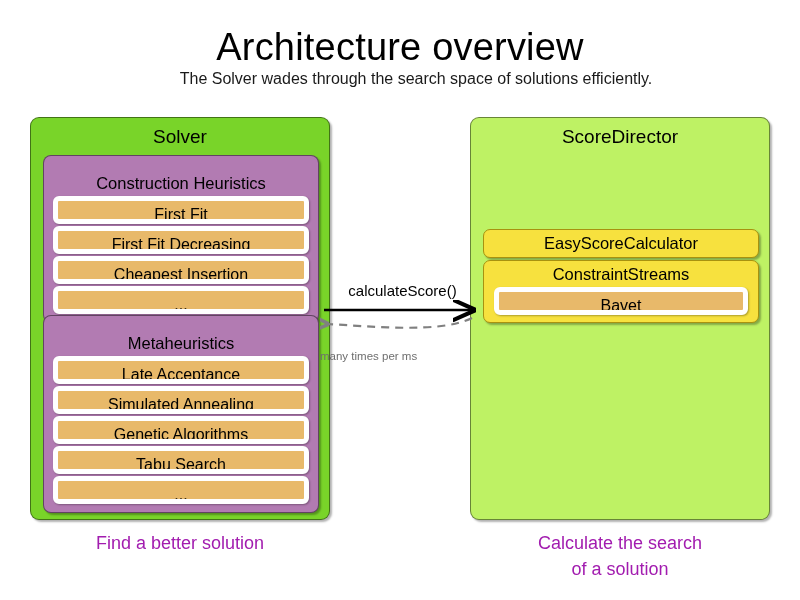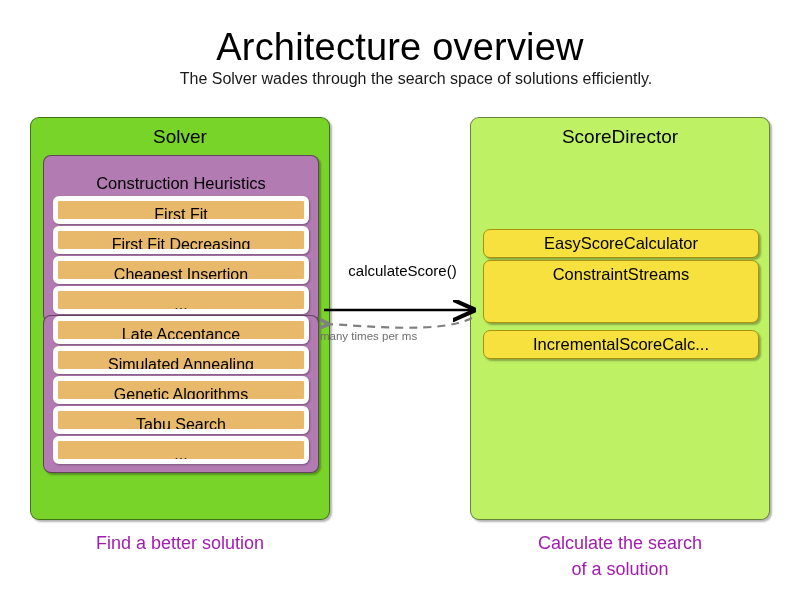--- a/index.html
+++ b/index.html
@@ -89,21 +89,21 @@
   }
   .calc-label { padding-top: 4px; padding-bottom: 3px; }
   .nested-wrap { padding: 0 10px 7px 10px; }
 
   
   #arrow-layer {
     position: absolute; left: 320px; top: 262px;
     width: 165px; height: 95px;
   }
   .arrow-caption {
-    position: absolute; white-space: nowrap;
+    position: absolute; white-space: nowrap; margin-top: 20px;
   }
   #calculate-score-label {
     left: 0; top: 0; width: 165px; text-align: center;
     font-size: 15px; color: #000;
   }
   #many-times-label {
     left: 0; top: 68px; width: 170px; text-align: left;
     font-size: 11.5px; color: #6E6E6E;
   }
 
@@ -131,44 +131,45 @@
       <div class="group-label">Construction Heuristics</div>
       <div class="group-items">
         <div class="item-box">First Fit</div>
         <div class="item-box">First Fit Decreasing</div>
         <div class="item-box">Cheapest Insertion</div>
         <div class="item-box">...</div>
       </div>
     </div>
 
     <div class="group-box" style="top:197px;">
+      <div class="group-label">Metaheuristics</div>
       <div class="group-items">
         <div class="item-box">Late Acceptance</div>
         <div class="item-box">Simulated Annealing</div>
         <div class="item-box">Genetic Algorithms</div>
         <div class="item-box">Tabu Search</div>
         <div class="item-box">...</div>
       </div>
     </div>
   </div>
 
   <div class="panel" id="scoredirector-panel">
     <div class="panel-title">ScoreDirector</div>
 
     <div class="calc-box" style="top:111px; height:29px;">
       <div class="calc-label">EasyScoreCalculator</div>
     </div>
 
     <div class="calc-box" style="top:142px; height:63px;">
       <div class="calc-label">ConstraintStreams</div>
+      <div class="nested-wrap">
+        <div class="item-box">Bavet</div>
+      </div>
     </div>
 
-    <div class="calc-box" style="top:212px; height:29px;">
-      <div class="calc-label">IncrementalScoreCalc...</div>
-    </div>
   </div>
 
   <div id="arrow-layer">
     <div class="arrow-caption" id="calculate-score-label">calculateScore()</div>
 
     <svg width="165" height="95" style="position:absolute; left:0; top:0;">
 
       <defs>
         <marker id="head-solid" markerWidth="9" markerHeight="9" refX="7.5" refY="4" orient="auto" markerUnits="strokeWidth">
           <path d="M0,0 L9,4 L0,8" fill="none" stroke="#000000" stroke-width="1.6"></path>

